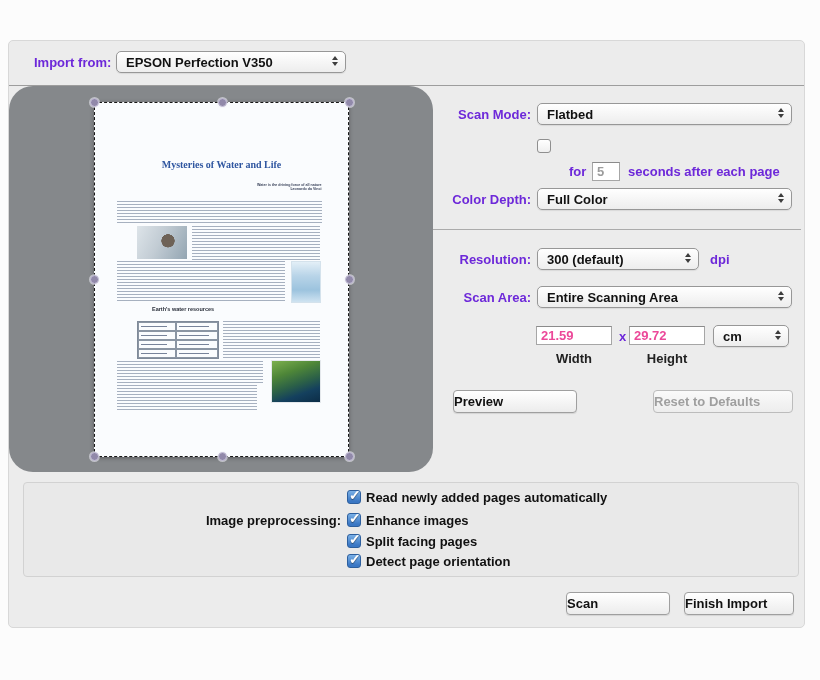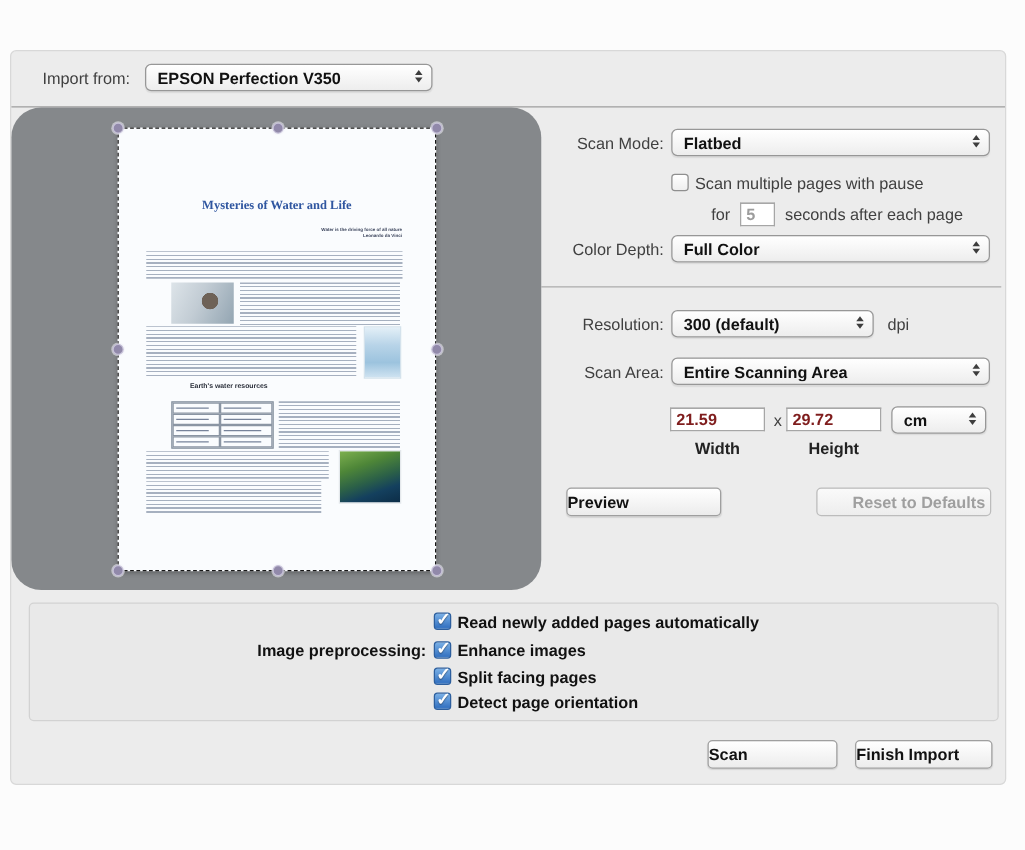--- a/index.html
+++ b/index.html
@@ -1,21 +1,21 @@
 <!DOCTYPE html>
 <html><head>
 <meta charset="utf-8">
 <style>
   * { margin:0; padding:0; box-sizing:border-box; }
   html,body { width:820px; height:680px; background:#fcfcfc; font-family:"Liberation Sans", sans-serif; -webkit-font-smoothing:antialiased; }
   .dialog {
     position:absolute; left:8px; top:40px; width:797px; height:588px;
     background:#ececec; border:1px solid #d8d8d8; border-radius:5px; overflow:hidden;
   }
-  .lbl { font-size:13px; font-weight:400; color:#404040; white-space:nowrap; }
+  .lbl { font-size:13px; font-weight:700; color:#6d28d9; white-space:nowrap; }
   .small-lbl { font-size:13px; font-weight:600; color:#222; }
 
   
   .popup {
     position:absolute; height:22px; border:1px solid #979797; border-radius:5px;
     background:linear-gradient(#ffffff, #ededed);
     box-shadow:0 1px 1px rgba(0,0,0,.08);
     display:flex; align-items:center; padding:0 22px 0 9px; cursor:default;
   }
   .popup .popup-label { font-size:13px; font-weight:600; color:#111; overflow:hidden; white-space:nowrap; }
@@ -23,41 +23,41 @@
   .arrow-up { width:0; height:0; border-left:3.5px solid transparent; border-right:3.5px solid transparent; border-bottom:4.5px solid #3d3d3d; margin-bottom:2px; }
   .arrow-down { width:0; height:0; border-left:3.5px solid transparent; border-right:3.5px solid transparent; border-top:4.5px solid #3d3d3d; }
 
   
   .btn {
     position:absolute; height:23px; border:1px solid #9f9f9f; border-radius:4px;
     background:linear-gradient(#ffffff,#ececec);
     box-shadow:0 1px 1px rgba(0,0,0,.10);
     font-size:13px; font-weight:600; color:#111; line-height:21px; cursor:default;
   }
-  .btn.disabled { color:#9f9f9f; border-color:#bcbcbc; box-shadow:none; background:linear-gradient(#fafafa,#ededed);padding-left:28px; }
+  .btn.disabled { color:#9f9f9f; border-color:#bcbcbc; box-shadow:none; background:linear-gradient(#fafafa,#ededed); }
 
   
   .checkbox {
     position:absolute; width:14px; height:14px; border-radius:3px;
     border:1px solid #8f8f8f; background:linear-gradient(#ffffff,#efefef);
   }
   .checkbox[data-checked="true"] {
     border:1px solid #2d5f9e;
     background:linear-gradient(#7ab0e6,#3a77c4 85%);
   }
   .checkbox[data-checked="true"]::after {
     content:"✓"; position:absolute; left:1px; top:-4px;
     font-size:14px; font-weight:bold; color:#fff; text-shadow:0 1px 1px rgba(0,0,0,.45);
   }
 
   
   .field {
     position:absolute; height:19px; border:1px solid #a6a6a6; border-top-color:#8b8b8b;
     background:#fff; font-family:"Liberation Sans",sans-serif; font-size:13px; font-weight:600;
-    color:#7f1d1d; padding:0 4px; outline:none;
+    color:#ec4899; padding:0 4px; outline:none;
   }
   .field.dim { color:#9c9c9c; }
 
   
   .topbar-divider { position:absolute; left:0; top:44px; width:100%; height:1px; background:#9d9d9d; }
   .preview-area { position:absolute; left:0; top:45px; width:424px; height:386px; background:#85888b;border-radius:24px; }
   .right-panel { position:absolute; left:424px; top:45px; width:373px; height:386px; }
   .panel-divider { position:absolute; left:0; top:143px; width:368px; height:1px; background:#ababab; }
 
   .rlabel { position:absolute; left:0; width:98px; text-align:right; }
@@ -155,21 +155,20 @@
     <div class="lbl rlabel" style="top:21px;">Scan Mode:</div>
     <div class="popup" style="left:104px;top:17px;width:255px;">
       <span class="popup-label">Flatbed</span>
       <span class="arrows">
           <span class="arrow-up"></span>
           <span class="arrow-down"></span>
         </span>
     </div>
 
     <span class="checkbox" style="left:104px;top:53px;" data-checked="false"></span>
-    <div class="lbl" style="position:absolute;left:123px;top:53px;">Scan multiple pages with pause</div>
 
     <div class="lbl" style="position:absolute;left:136px;top:78px;">for</div>
     <input class="field dim" style="left: 159px; top: 76px; width: 28px;" value="5">
     <div class="lbl" style="position:absolute;left:195px;top:78px;">seconds after each page</div>
 
     <div class="lbl rlabel" style="top:106px;">Color Depth:</div>
     <div class="popup" style="left:104px;top:102px;width:255px;">
       <span class="popup-label">Full Color</span>
       <span class="arrows">
           <span class="arrow-up"></span>

